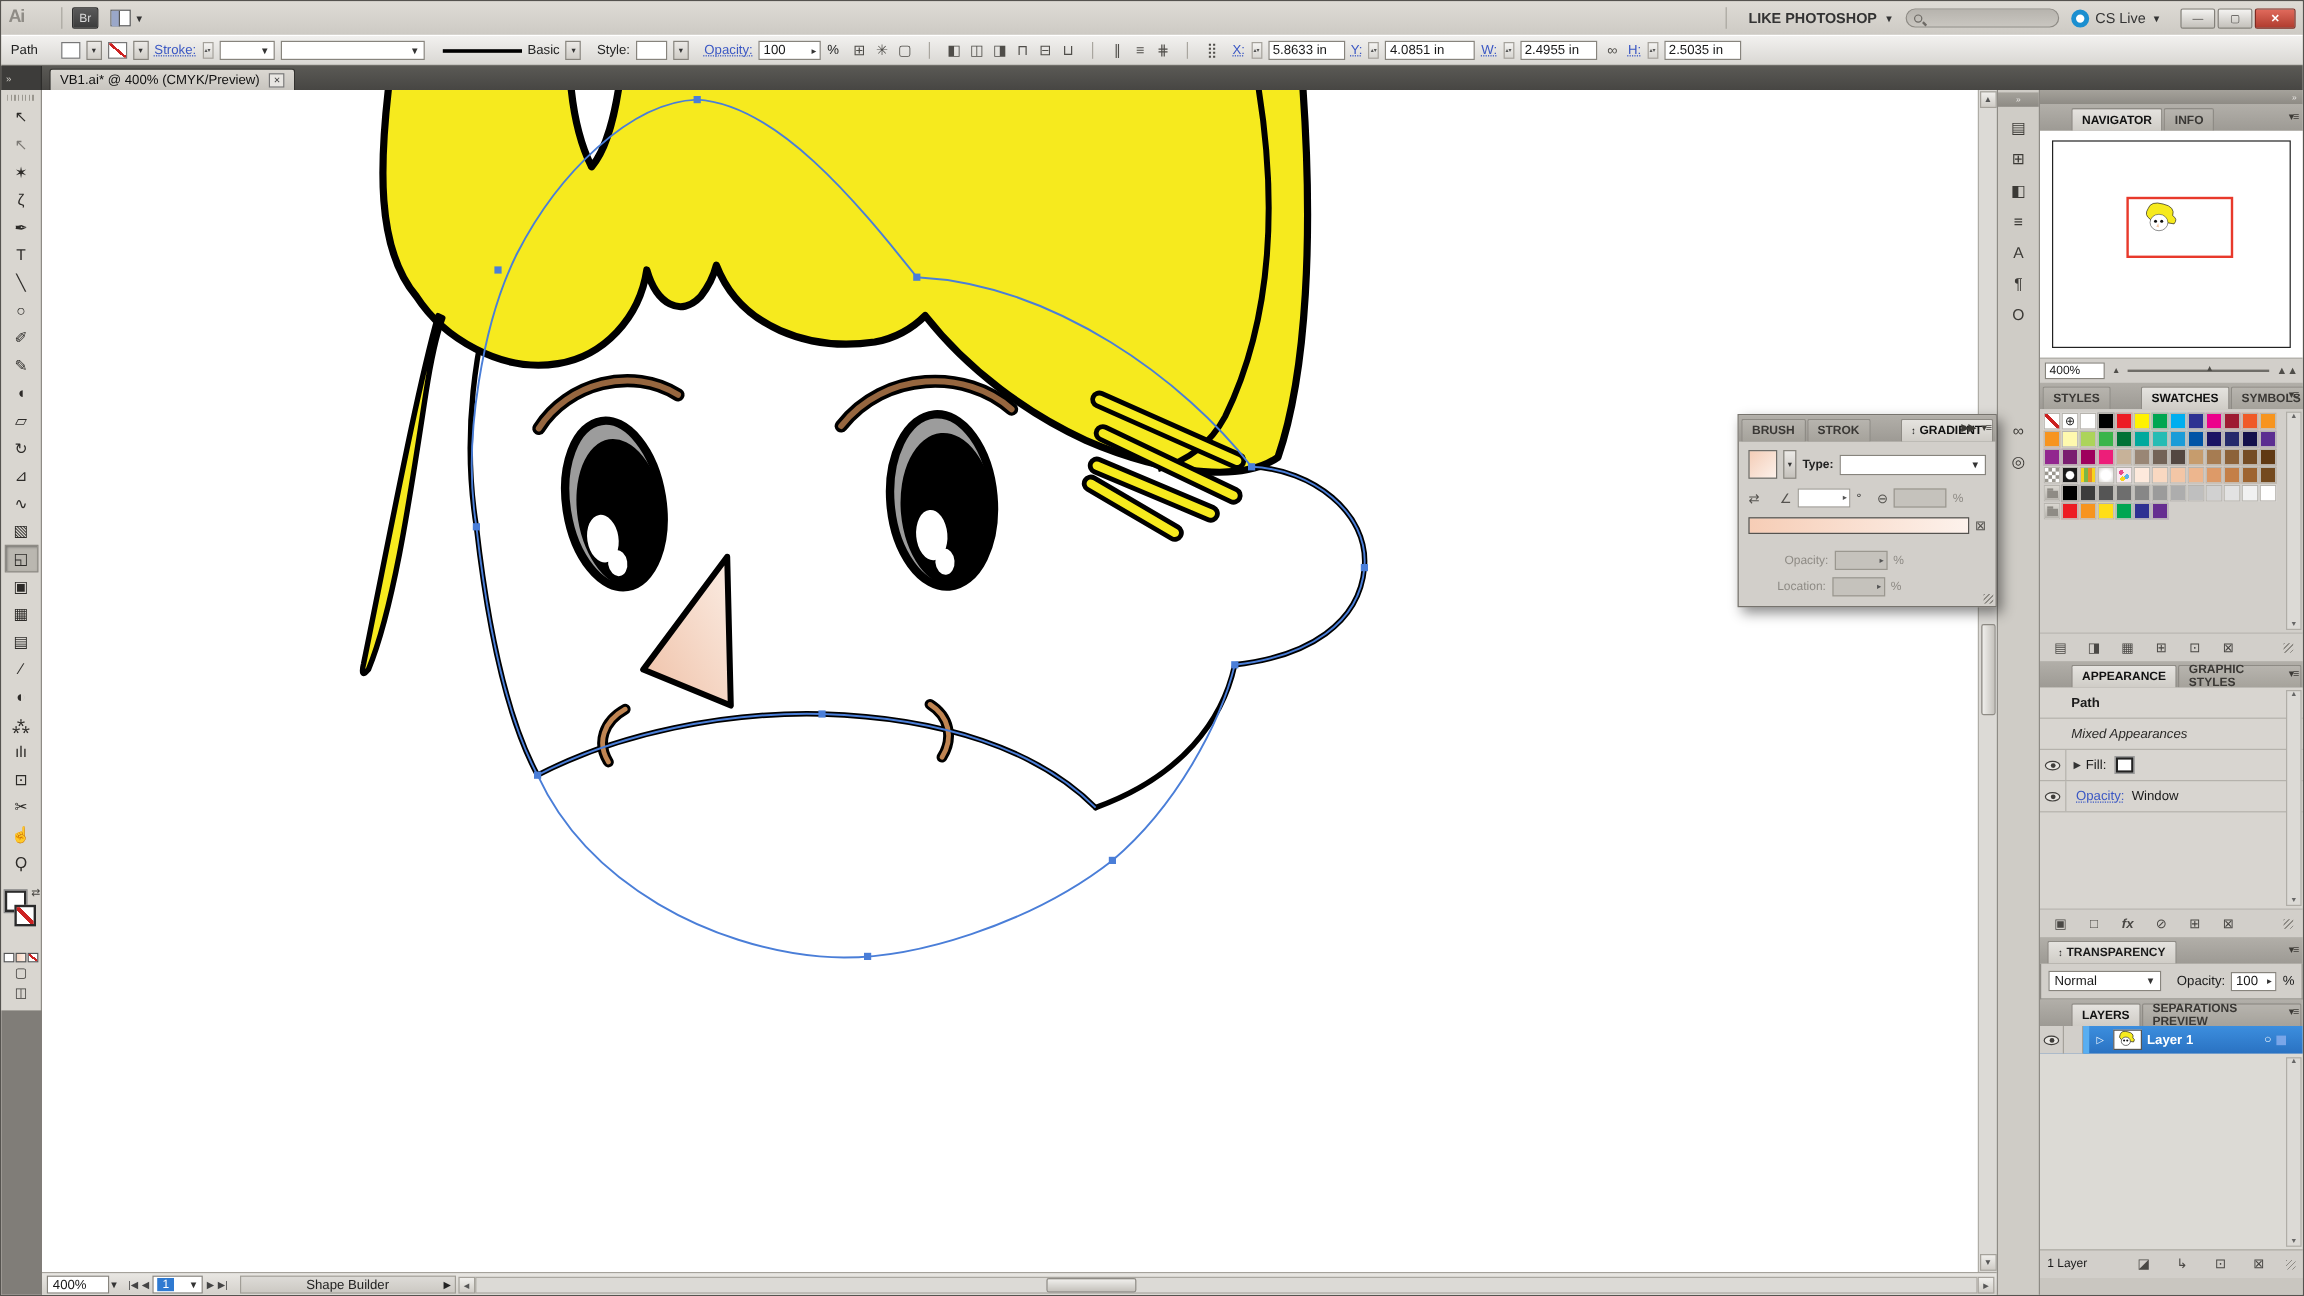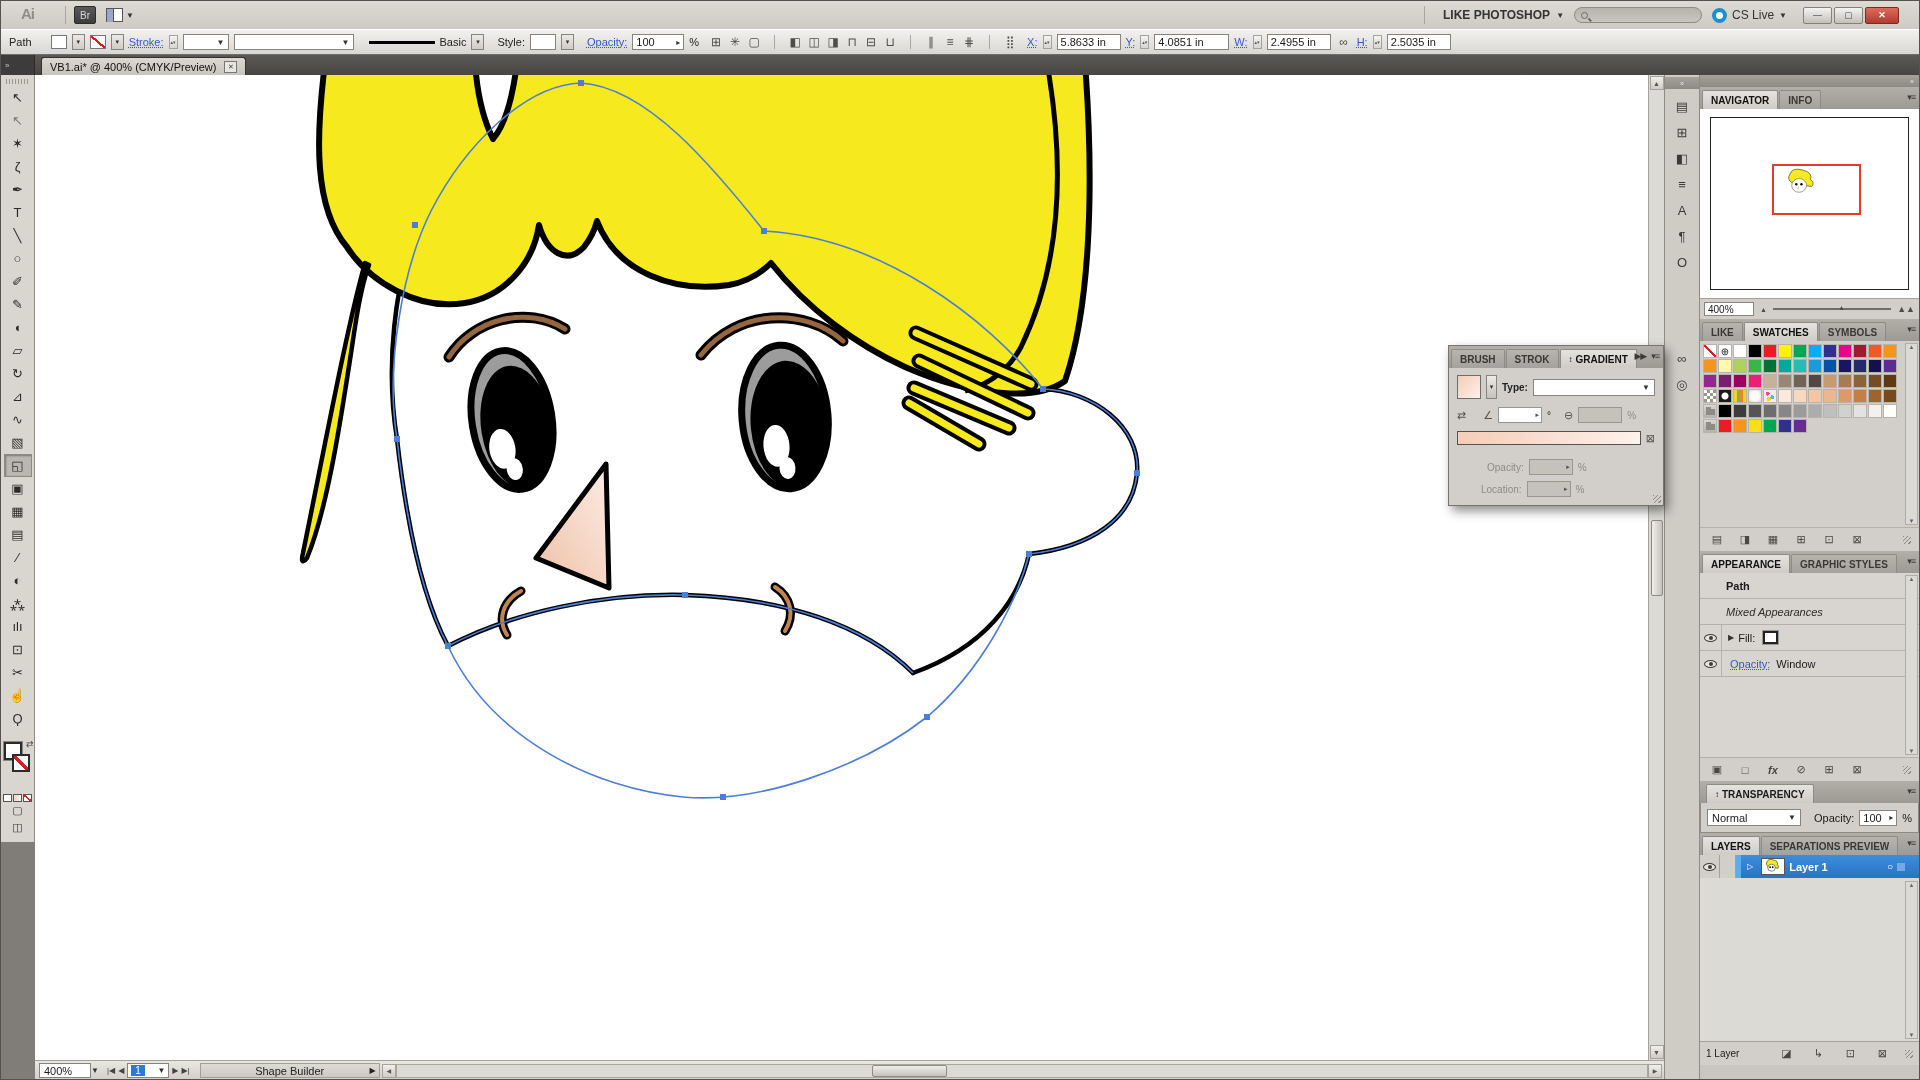--- a/index.html
+++ b/index.html
@@ -1,21 +1,21 @@
 <!DOCTYPE html>
 <html><head>
 <meta charset="utf-8">
 <style>
   html,body{margin:0;padding:0;background:#6b6965;}
   *{box-sizing:border-box;}
   .app{position:relative;width:1920px;height:1080px;background:#d6d2cb;
        font-family:"Liberation Sans",sans-serif;font-size:11px;color:#1a1a1a;
        overflow:hidden;border:1px solid #55534f;}
   
-  .menubar{height:28px;display:flex;align-items:center;background:linear-gradient(#dedbd5,#cdcac4);padding:0 20px;}
+  .menubar{height:28px;display:flex;align-items:center;background:linear-gradient(#dedbd5,#cdcac4);padding:0 6px;}
   .ai-logo{width:26px;height:20px;color:#8f8c86;font-weight:bold;font-size:15px;letter-spacing:-1px;margin-right:10px;}
   .menu-item{padding:3px 9px;font-size:12px;color:#222;cursor:default;}
   .mb-sep{width:1px;height:18px;background:#a9a69f;margin:0 8px;}
   .br-btn{width:22px;height:18px;background:linear-gradient(#5a5a5a,#3c3c3c);color:#d8d8d8;border:1px solid #2c2c2c;
           border-radius:2px;font-size:10px;display:flex;align-items:center;justify-content:center;margin-right:10px;}
   .ws-icon{width:17px;height:14px;background:#fff;border:1px solid #555;position:relative;margin-right:3px;}
   .ws-icon i{position:absolute;left:0;top:0;width:7px;height:13px;background:#9aa7c9;border-right:1px solid #555;}
   .caret{font-size:8px;color:#333;}
   .mb-right{margin-left:auto;display:flex;align-items:center;gap:10px;}
   .workspace{display:flex;align-items:center;gap:6px;font-weight:bold;font-size:12px;color:#333;}
@@ -110,21 +110,21 @@
   .dockicon{width:26px;height:22px;margin:2px 0;border:1px solid transparent;display:flex;align-items:center;
             justify-content:center;font-size:13px;color:#3c3a36;}
   .idock-gap{height:70px;}
   
   .dock{width:219px;background:#c9c6c0;display:flex;flex-direction:column;}
   .dock-head{height:12px;background:linear-gradient(#a5a29b,#8d8a84);color:#e8e6e2;font-size:7px;
              display:flex;align-items:center;justify-content:flex-end;padding-right:5px;}
   .ptabs{height:22px;background:linear-gradient(#b2afa9,#9d9a94);display:flex;align-items:flex-end;padding-left:2px;position:relative;}
   .ptab{height:19px;padding:0 8px;display:flex;align-items:center;font-size:10px;font-weight:bold;color:#3a3835;
         background:linear-gradient(#b7b4ae,#a5a29b);border:1px solid #8e8b85;border-bottom:none;border-radius:2px 2px 0 0;margin-right:1px;}
-  .ptab.active{background:linear-gradient(#e5e3df,#cfccc6);color:#111;}
+  .ptab.active{background:linear-gradient(#e5e3df,#cfccc6);color:#111;margin-left:24px;}
   .pmenu{position:absolute;right:4px;top:5px;font-size:9px;color:#3c3a36;letter-spacing:-1px;}
   
   .nav-content{height:190px;background:#fff;position:relative;margin:0;border-bottom:1px solid #a5a29b;}
   .artboard{position:absolute;inset:8px 10px;background:#fff;border:1px solid #222;}
   .proxy{position:absolute;left:31%;top:27%;width:45%;height:30%;border:2px solid #e8392b;}
   .nav-thumb{position:absolute;left:36%;top:29%;width:40px;height:32px;}
   .nav-ctrls{height:20px;display:flex;align-items:center;padding:0 4px;gap:6px;background:#d2cfca;}
   .nav-zoom{width:50px;height:14px;background:#fff;border:1px solid #87847d;font-size:10px;display:flex;align-items:center;padding:0 3px;}
   .slider{flex:1;height:2px;background:#6f6d68;position:relative;}
   .slider .sl-thumb{position:absolute;left:55%;top:-4px;font-size:7px;color:#4f4d49;}
@@ -549,21 +549,21 @@
           <span>400%</span>
         </div>
         <span class="mnt">▲</span>
         <div class="slider">
           <span class="sl-thumb">▲</span>
         </div>
         <span class="mnt big">▲▲</span>
       </div>
 
       <div class="ptabs">
-        <div class="ptab">LIKE</div>
+        <div class="ptab">STYLES</div>
         <div class="ptab active">SWATCHES</div>
         <div class="ptab">SYMBOLS</div>
         <span class="pmenu">▾≡</span>
       </div>
       <div class="sw-grid">
         <div class="sw-row">
             <div class="sw none"></div>
             <div class="sw reg">⊕</div>
             <div class="sw" style="background: rgb(255, 255, 255);"></div>
             <div class="sw" style="background: rgb(0, 0, 0);"></div>

